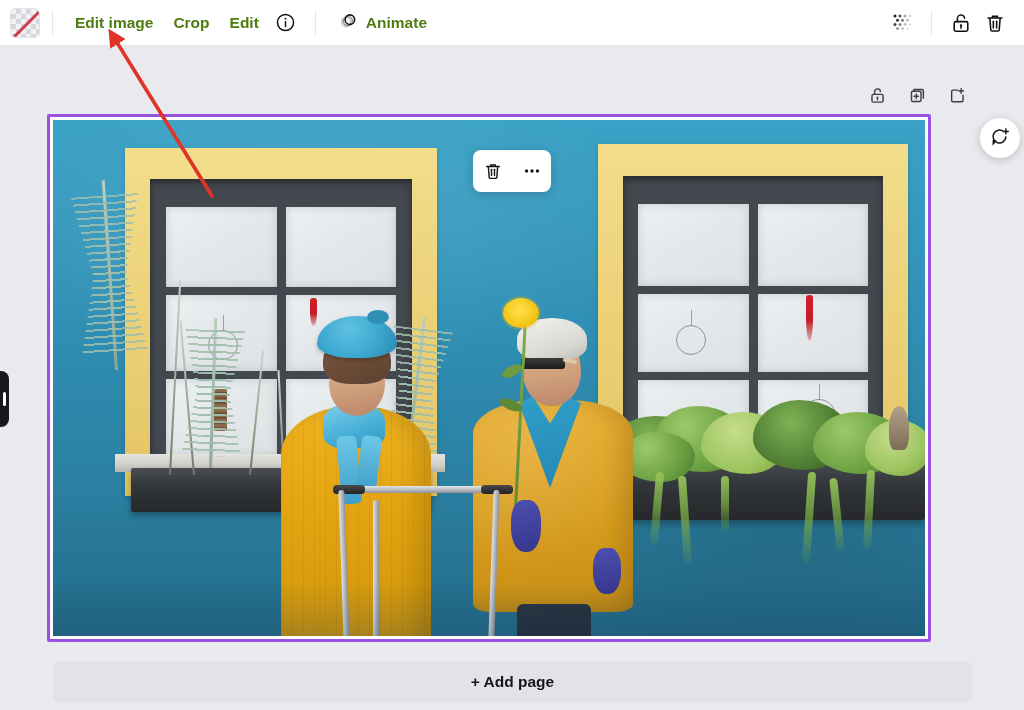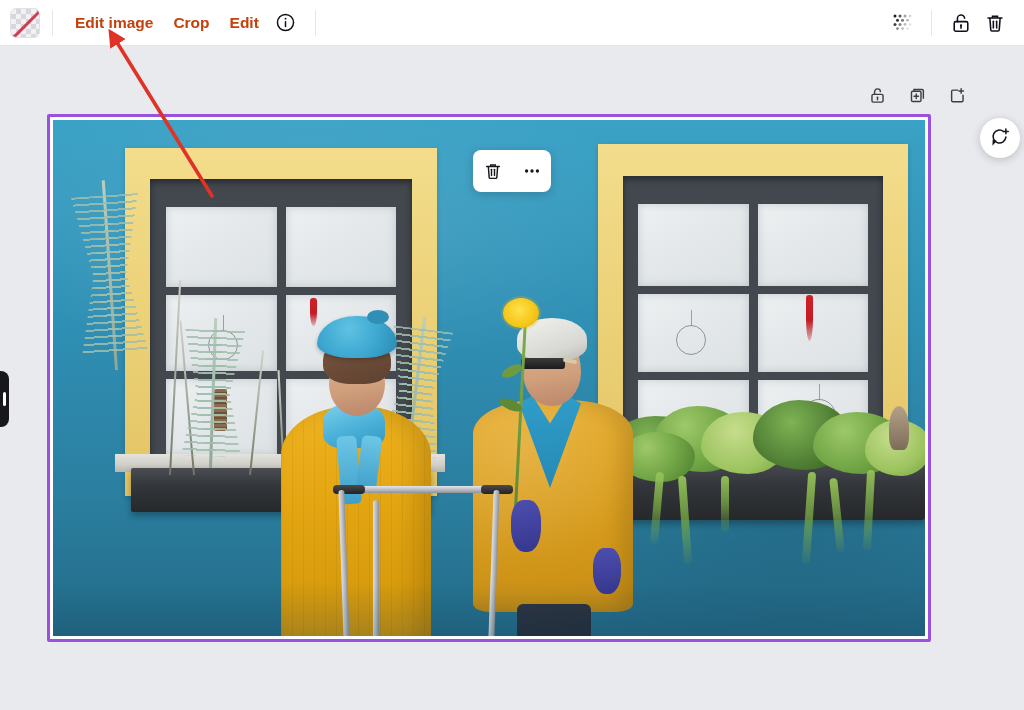--- a/index.html
+++ b/index.html
@@ -40,21 +40,21 @@
     transform: translateY(-50%) rotate(-45deg);
     transform-origin: center;
   }
   .tb-divider {
     width: 1px; height: 26px; background: #e4e5e9;
     margin: 0 12px; flex: 0 0 auto;
   }
   .tb-item {
     height: 32px; display: flex; align-items: center; gap: 7px;
     padding: 0 10px; border-radius: 6px; cursor: pointer;
-    font-size: 15.5px; font-weight: 700; color: #c2410c;
+    font-size: 15.5px; font-weight: 700; color: #4d7c0f;
     white-space: nowrap; flex: 0 0 auto;
   }
   .tb-icon-btn {
     width: 34px; height: 34px; border-radius: 6px; cursor: pointer;
     display: flex; align-items: center; justify-content: center;
     flex: 0 0 auto;
   }
   .spacer { flex: 1 1 auto; }
 
   .dots-icon { width: 20px; height: 20px; display: block; }
@@ -373,20 +373,30 @@
     <div class="tb-icon-btn">
       <svg width="21" height="21" viewBox="0 0 24 24" fill="none" stroke="#101018" stroke-width="1.7">
         <circle cx="12" cy="12" r="9.2"></circle>
         <line x1="12" y1="11" x2="12" y2="16.5" stroke-linecap="round"></line>
         <circle cx="12" cy="7.6" r="1.05" fill="#101018" stroke="none"></circle>
       </svg>
     </div>
 
     <div class="tb-divider"></div>
 
+    <div class="tb-item">
+      <span>
+        <svg width="21" height="21" viewBox="0 0 24 24" fill="none">
+          <circle cx="9.4" cy="13.6" r="5.2" stroke="#b9b9bf" stroke-width="1.6"></circle>
+          <circle cx="11.3" cy="12.5" r="5.2" stroke="#8d8d95" stroke-width="1.6"></circle>
+          <circle cx="13.6" cy="11" r="5.4" stroke="#101018" stroke-width="1.8"></circle>
+        </svg>
+      </span>
+      <span>Animate</span>
+    </div>
 
     <div class="spacer"></div>
 
     <div class="tb-icon-btn">
       <svg class="dots-icon" viewBox="0 0 20 20">
         <g fill="#1b1b22">
           <circle cx="3" cy="3" r="1.5"></circle>
             <circle cx="8" cy="3" r="1.5" opacity=".75"></circle>
             <circle cx="13" cy="3" r="1.5" opacity=".4"></circle>
             <circle cx="18" cy="3" r="1.3" opacity=".2"></circle>
@@ -607,20 +617,23 @@
       <span>
         <svg width="22" height="22" viewBox="0 0 24 24" fill="none" stroke="#16161c" stroke-width="1.7" stroke-linecap="round">
           <path d="M18.4 13.2a7 7 0 1 1-2.6-6.1"></path>
           <path d="M7.2 17.4l-2.5 2.9.1-3.6"></path>
           <line x1="18.4" y1="4.4" x2="18.4" y2="9.6"></line>
           <line x1="15.8" y1="7" x2="21" y2="7"></line>
         </svg>
       </span>
     </div>
 
+    <div class="add-page">
+      <span>+ Add page</span>
+    </div>
 
     <div class="left-handle"></div>
   </div>
 
   <svg class="annot" width="1024" height="710">
     <defs>
       <marker id="arrowhead" markerWidth="5" markerHeight="5" refX="2.6" refY="2.5" orient="auto">
         <path d="M0,0 L5,2.5 L0,5 Z" fill="#e03226"></path>
       </marker>
     </defs>

